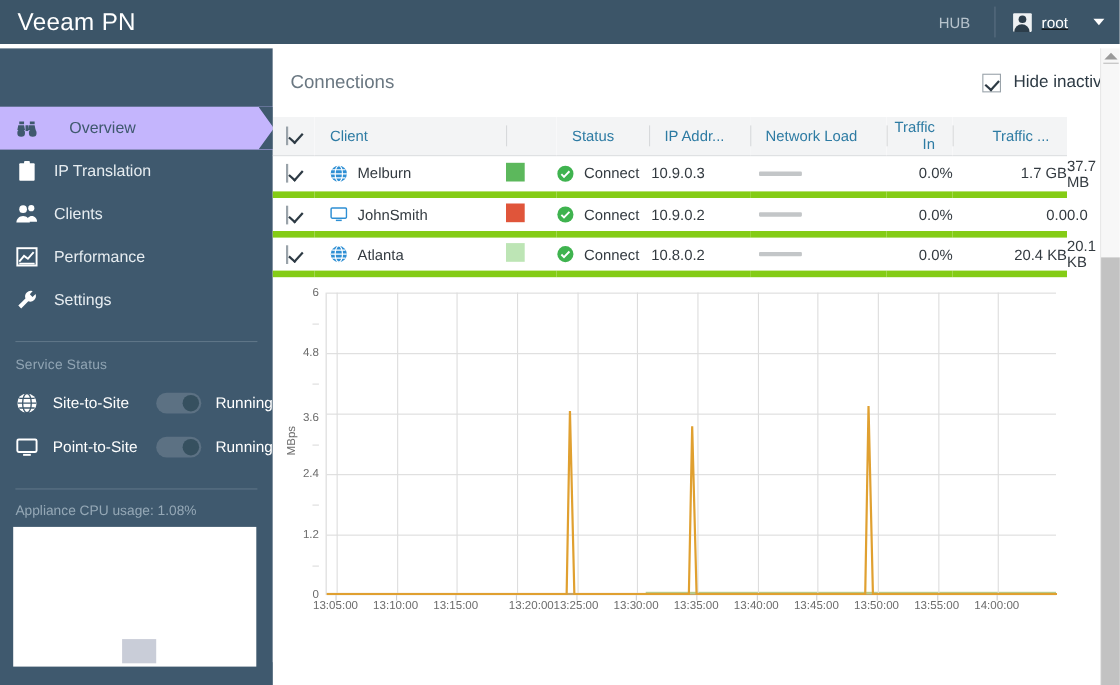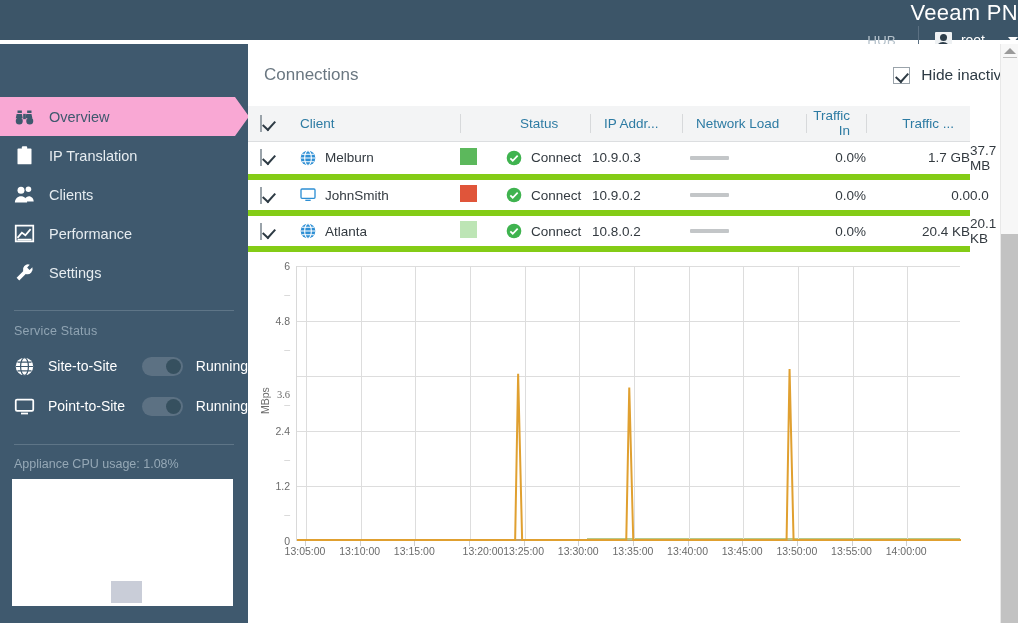--- a/index.html
+++ b/index.html
@@ -7,28 +7,29 @@
     width: 1018px; height: 623px;
     font-family: "Liberation Sans", sans-serif;
     background: #ffffff;
     overflow: hidden;
   }
   #app { position: relative; width: 1018px; height: 623px; }
 
   
   .topbar {
     position: absolute; top: 0; left: 0; width: 1018px; height: 40px;
-    background: #3c5568; display: flex; align-items: flex-end; flex-direction: column;
+    background: #3c5568; display: flex; align-items: center;
   }
   .brand {
     color: #ffffff; font-size: 22px; letter-spacing: .3px;
     padding-left: 16px; font-weight: 400; white-space: nowrap;
   }
   .topbar-right {
     margin-left: auto; display: flex; align-items: center; height: 100%;
+    padding-right: 14px;
   }
   .hub-label { color: #b7c3cc; font-size: 13.5px; padding-right: 22px; }
   .top-div { width: 1px; height: 28px; background: #5b7082; margin-right: 16px; }
   .user-box { display: flex; align-items: center; gap: 9px; text-decoration: underline; }
   .avatar-ic {
     width: 17px; height: 17px; background: #eef1f3; border-radius: 1px;
     position: relative; overflow: hidden; flex: none;
   }
   .avatar-ic::before {
     content: ""; position: absolute; left: 5px; top: 2px;
@@ -49,21 +50,21 @@
   .sidebar {
     position: absolute; top: 44px; left: 0; width: 248px; height: 579px;
     background: #3f596e;
   }
   .nav { margin-top: 53px; }
   .nav-item {
     position: relative; height: 39px; display: flex; align-items: center;
     padding-left: 14px; color: #e6ecf0; font-size: 14.5px; cursor: pointer;
   }
   .nav-item .lbl { margin-left: 14px; white-space: nowrap; }
-  .nav-item.active { background: #f9a8d4; color: #3f596e; }
+  .nav-item.active { background: #c4b5fd; color: #3f596e; gap: 14px; }
   .nav-item.active .notch {
     position: absolute; right: -1px; top: 0; width: 14px; height: 39px;
     background: #3f596e;
     clip-path: polygon(100% 0, 100% 100%, 0 100%, 100% 50%, 0 0);
   }
   .ic { width: 21px; height: 21px; flex: none; display: block; }
 
   .sec-divider {
     height: 1px; background: #5e7587; margin: 18px 14px 0 14px; width: 220px;
   }
@@ -448,21 +449,21 @@
 
     <div class="chart-wrap">
       <div class="axis-title">MBps</div>
       <div class="ylabels" id="ylabels">
           <div class="ytick" style="top: 275px;">0</div>
           <div class="ytick" style="top: 247.5px; color: rgb(208, 208, 208);">–</div>
           <div class="ytick" style="top: 220px;">1.2</div>
           <div class="ytick" style="top: 192.5px; color: rgb(208, 208, 208);">–</div>
           <div class="ytick" style="top: 165px;">2.4</div>
           <div class="ytick" style="top: 137.5px; color: rgb(208, 208, 208);">–</div>
-          <div class="ytick" style="top: 128px; font-family: Liberation Serif, serif;">3.6</div>
+          <div class="ytick" style="top: 114px;">3.6</div>
           <div class="ytick" style="top: 82.5px; color: rgb(208, 208, 208);">–</div>
           <div class="ytick" style="top: 55px;">4.8</div>
           <div class="ytick" style="top: 27.5px; color: rgb(208, 208, 208);">–</div>
           <div class="ytick" style="top: 0px;">6</div>
         </div>
       <div class="plot" id="plot">
         <div class="baseline"></div>
         <div class="baseline2" style="left:290px;right:0;background:#b8c98a"></div>
       <div class="gl-h" style="top: 220px;"></div>
           <div class="gl-h" style="top: 165px;"></div>

